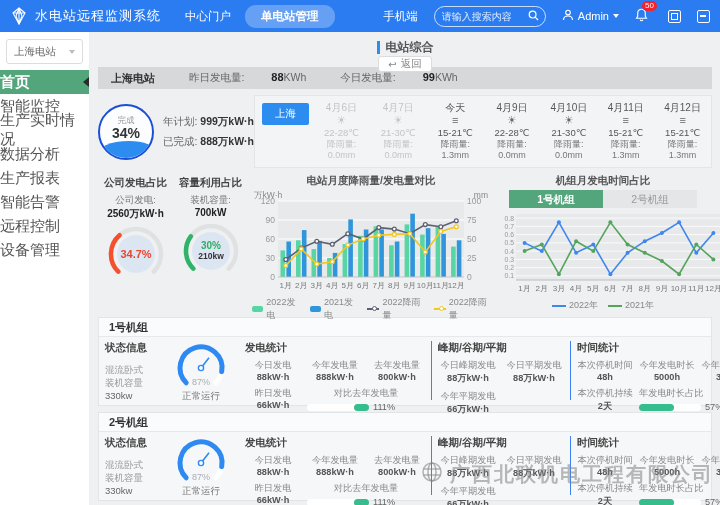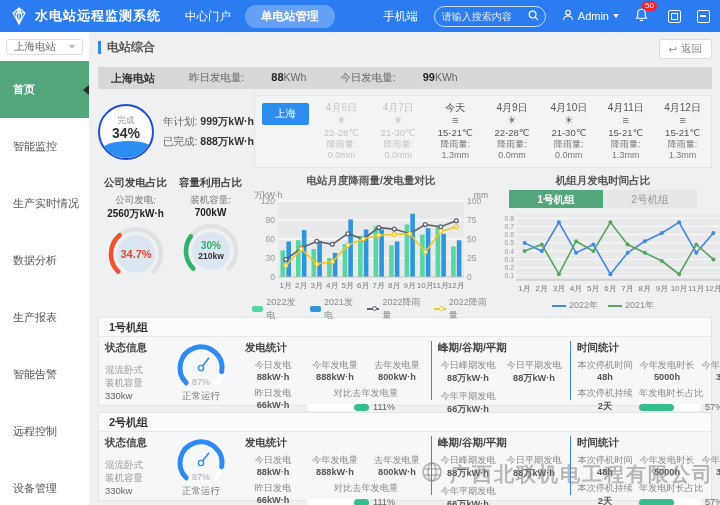--- a/index.html
+++ b/index.html
@@ -4,21 +4,21 @@
 <style>
   * { margin:0; padding:0; box-sizing:border-box; }
   html,body { width:720px; height:505px; overflow:hidden; background:#fff;
     font-family:"Liberation Sans","DejaVu Sans",sans-serif; font-size:11px; color:#555; }
   .app { width:720px; height:505px; display:flex; flex-direction:column; }
 
   
   .topbar { height:32px; background:#2b7cf1; display:flex; align-items:center; color:#fff; flex-shrink:0; padding:0 10px; }
   .brand { display:flex; align-items:center; gap:7px; width:175px; }
   .logo svg { display:block; }
-  .app-title { font-size:13px; font-weight:bold; letter-spacing:1px; white-space:nowrap;text-align:center; }
+  .app-title { font-size:13px; font-weight:normal; letter-spacing:1px; white-space:nowrap;text-align:center; }
   .topnav { display:flex; align-items:center; gap:14px; }
   .nav-item { font-size:11.5px; cursor:pointer; white-space:nowrap; }
   .nav-item.pill { background:rgba(255,255,255,.28); border-radius:11px; padding:4px 16px; font-weight:bold; }
   .top-right { display:flex; align-items:center; margin-left:auto; gap:16px; }
   .mobile { font-size:11.5px; }
   .search { display:flex; align-items:center; border:1px solid rgba(255,255,255,.75); border-radius:11px; height:21px; width:112px; padding:0 7px; }
   .search input { border:none; background:transparent; outline:none; color:#fff; font-size:10px; width:86px; font-family:inherit; }
   .search input::placeholder { color:rgba(255,255,255,.85); }
   .user { display:flex; align-items:center; gap:4px; font-size:11px; cursor:pointer; }
   .caret { width:0; height:0; border-left:3.5px solid transparent; border-right:3.5px solid transparent; border-top:4px solid #fff; display:inline-block; }
@@ -26,27 +26,27 @@
   .badge { position:absolute; top:-7px; left:7px; background:#f5222d; color:#fff; font-size:8px; border-radius:7px; padding:1px 3px; line-height:1; }
   .sq { width:13px; height:13px; border:1.4px solid #fff; border-radius:2px; position:relative; cursor:pointer; }
   .sq.full:after { content:""; position:absolute; left:2px; top:2px; right:2px; bottom:2px; border:1px solid #fff; }
   .sq.exit:after { content:""; position:absolute; left:2px; top:4px; width:6px; height:2px; background:#fff; }
 
   
   .shell { flex:1; display:flex; min-height:0; }
   .sidebar { width:90px; background:#fff; flex-shrink:0; display:flex; flex-direction:column; border-right:1px solid #eee; }
   .station-select { margin:7px 6px 6px; border:1px solid #ddd; border-radius:3px; height:25px; display:flex; align-items:center; justify-content:space-between; padding:0 7px; color:#666; font-size:10.5px; cursor:pointer; background:#fff; }
   .sel-caret { width:0; height:0; border-left:3.5px solid transparent; border-right:3.5px solid transparent; border-top:4px solid #bbb; }
-  .menu-item { height:57px; display:flex; align-items:center; padding-left:13px; color:#555; font-size:11px; cursor:pointer; position:relative; }
+  .menu-item { height:24px; display:flex; align-items:center; color:#555; font-size:15px; cursor:pointer; position:relative; }
   .menu-item.active { background:#53a57c; color:#fff; font-weight:bold; }
   .menu-item.active:after { content:""; position:absolute; right:0; top:50%; margin-top:-5px; border-top:5px solid transparent; border-bottom:5px solid transparent; border-right:6px solid #2b2b2b; }
 
   
   .main { flex:1; background:#eef0f2; padding:7px 8px 0; position:relative; min-width:0; }
-  .page-head { display:flex; align-items:flex-start; justify-content:space-between; height:24px; }
+  .page-head { display:flex; align-items:center; justify-content:space-between; height:24px;flex-direction:column; }
   .ph-left { display:flex; align-items:center; gap:6px; font-size:12px; color:#555; font-weight:bold; }
   .ph-bar { width:3px; height:13px; background:#2d8cf0; display:inline-block; }
   .back-btn { background:#fff; border:1px solid #dcdcdc; border-radius:3px; height:20px; padding:0 9px; color:#888; font-size:10.5px; display:flex; align-items:center; gap:4px; cursor:pointer; font-family:inherit; }
   .back-ic { font-size:10px; color:#888; }
   .station-bar { margin-top:4px; height:22px; background:#d7d8da; display:flex; align-items:center; gap:34px; padding:0 13px; }
   .sb-name { font-weight:bold; color:#333; font-size:11px; }
   .sb-item { color:#666; font-size:10.5px; }
   .sb-item b { color:#222; font-size:11px;margin-left:24px; }
 
   

